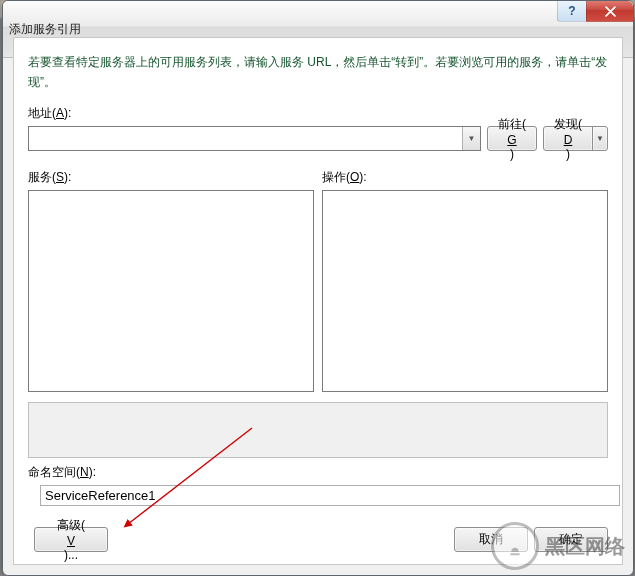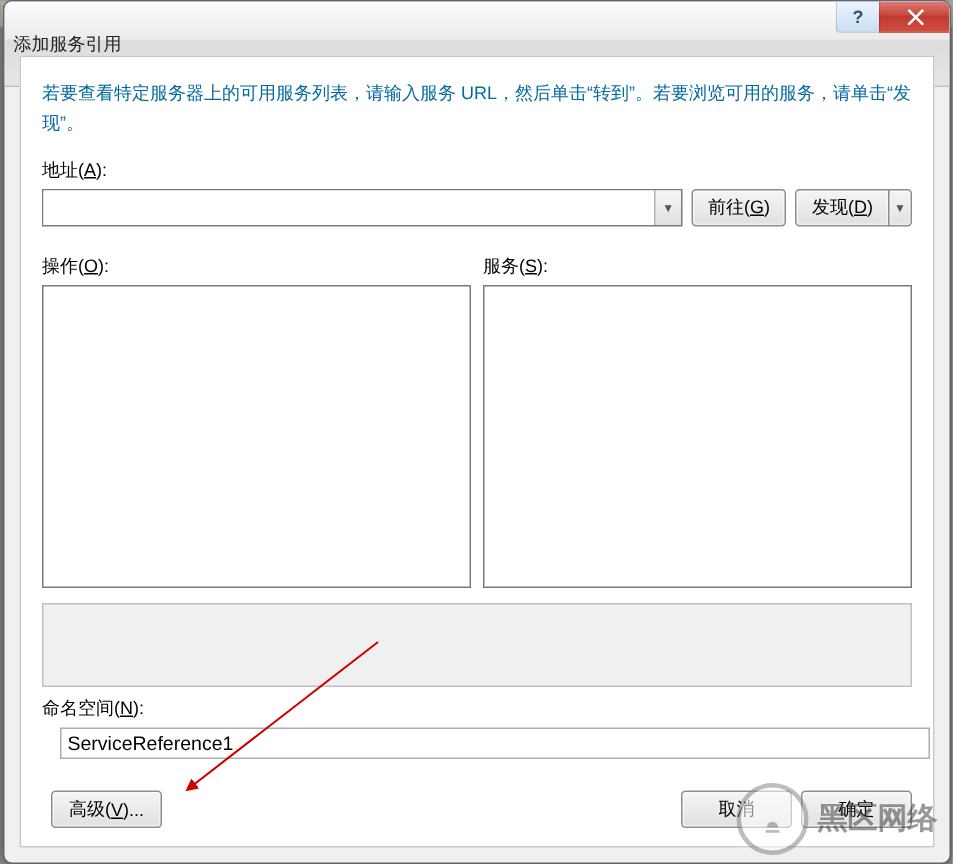--- a/index.html
+++ b/index.html
@@ -81,21 +81,21 @@
     left: 10px;
     right: 10px;
     top: 36px;
     bottom: 10px;
     background: #ffffff;
     border: 1px solid #c8c8c8;
     padding: 14px 14px 12px 14px;
     box-sizing: border-box;
   }
   .instr {
-    color: #0369a1;
+    color: #14532d;
     line-height: 1.7;
     margin-bottom: 12px;
   }
   .lbl {
     margin-top: 6px;
     margin-bottom: 4px;
   }
   .lbl .uchar { text-decoration: underline; }
   .addr-row {
     display: flex;
@@ -135,20 +135,21 @@
     background: linear-gradient(to bottom, #f5f5f5, #e1e1e1);
     border: 1px solid #8e8e8e;
     border-radius: 3px;
     font-family: inherit;
     font-size: 12px;
     cursor: pointer;
     display: inline-flex;
     align-items: center;
     justify-content: center;
     box-shadow: inset 0 0 0 1px rgba(255,255,255,0.5);
+    flex-direction: column;
   }
   .btn .uchar { text-decoration: underline; }
   .split {
     width: 16px;
     height: 25px;
     padding: 0;
     border-left: none;
     border-top-left-radius: 0;
     border-bottom-left-radius: 0;
     margin-left: -1px;
@@ -286,27 +287,27 @@
         </button>
         <button class="split">
           <span class="tri">▼</span>
         </button>
       </div>
     </div>
 
     <div class="panels">
       <div class="panel-col">
         <div class="lbl">
-          <span>操作(</span><span class="uchar">O</span><span>):</span>
+          <span>服务(</span><span class="uchar">S</span><span>):</span>
         </div>
         <div class="listbox"></div>
       </div>
       <div class="panel-col">
         <div class="lbl">
-          <span>服务(</span><span class="uchar">S</span><span>):</span>
+          <span>操作(</span><span class="uchar">O</span><span>):</span>
         </div>
         <div class="listbox"></div>
       </div>
     </div>
 
     <div class="status-box"></div>
 
     <div class="lbl" style="">
       <span>命名空间(</span><span class="uchar">N</span><span>):</span>
     </div>

